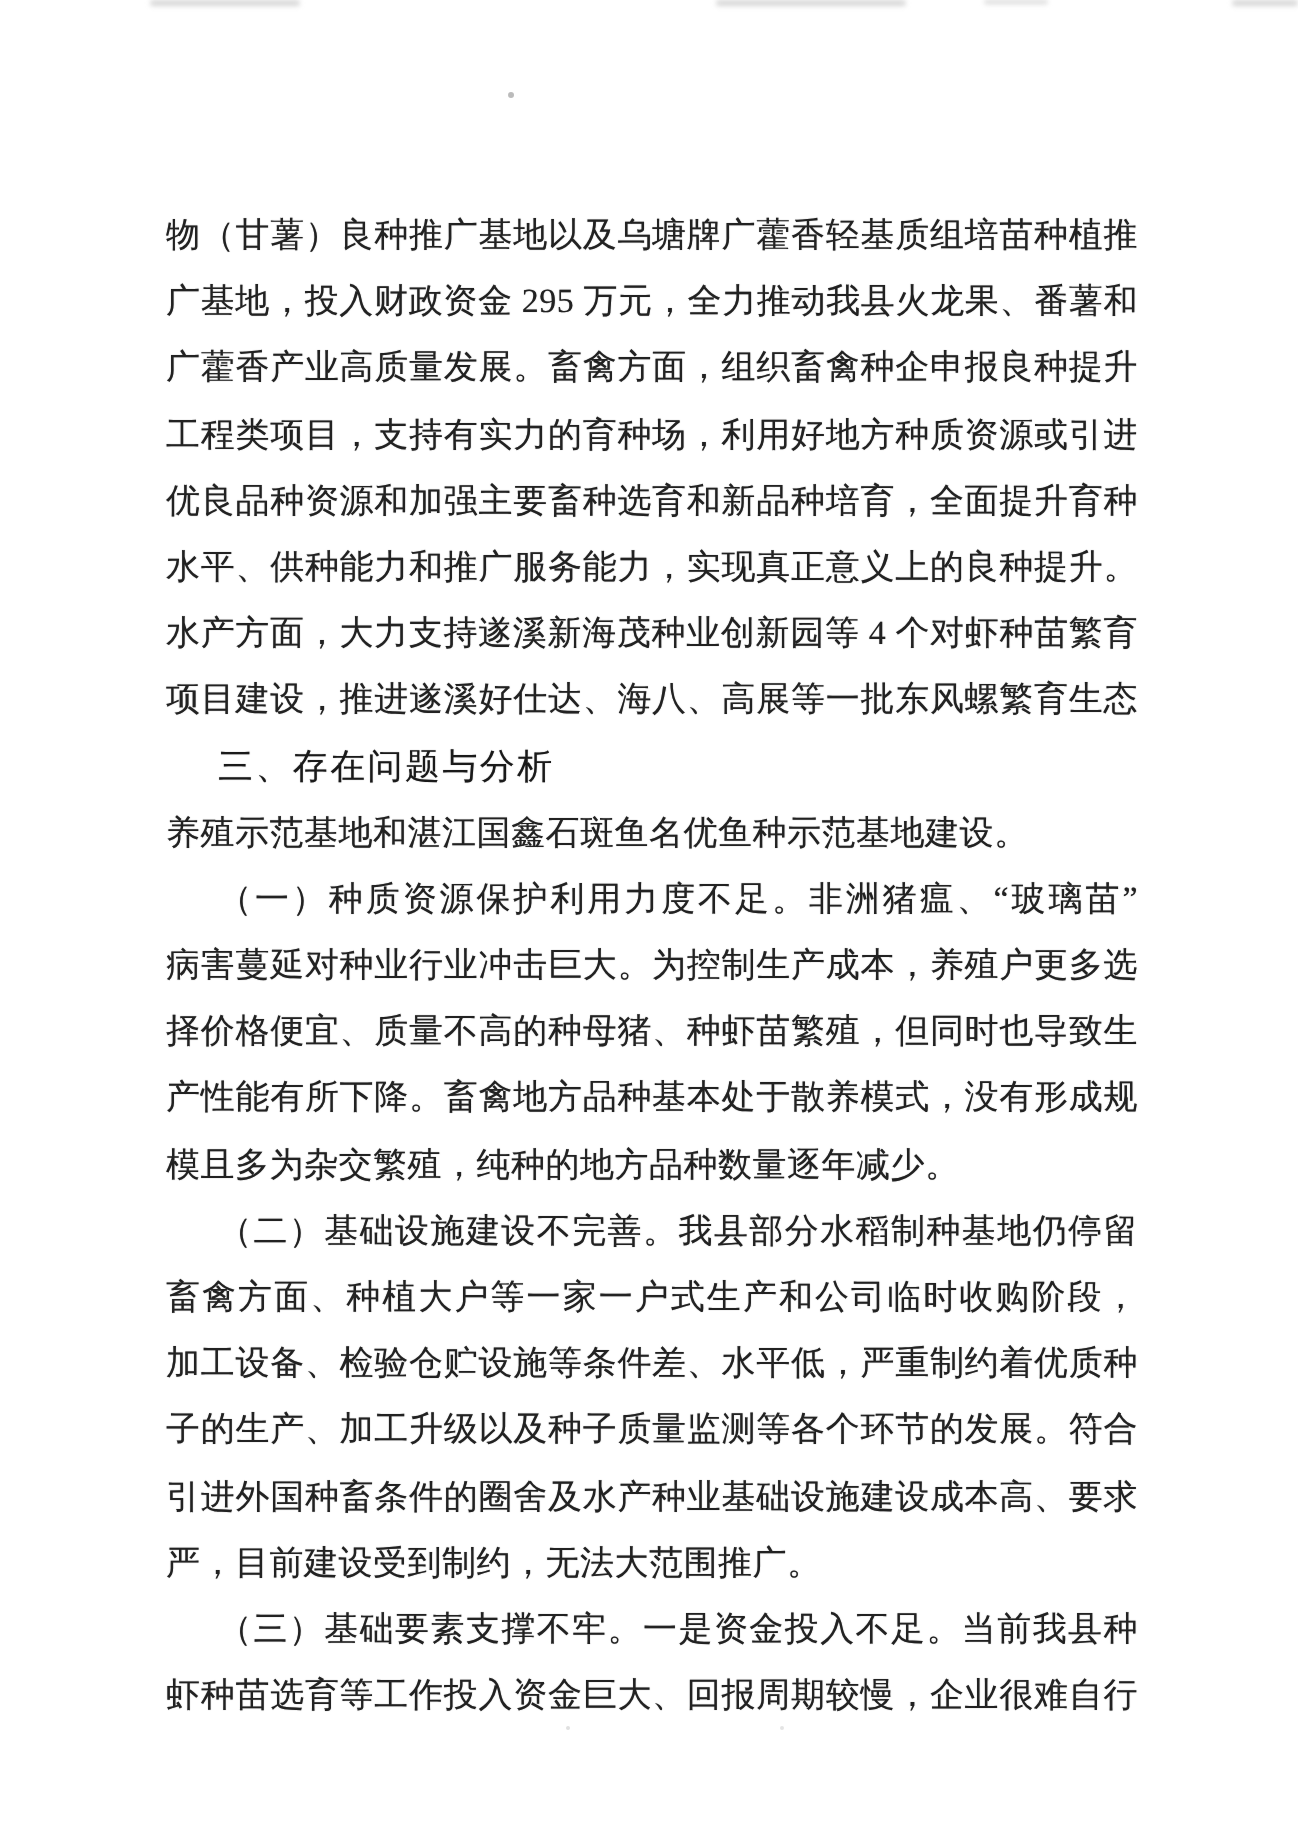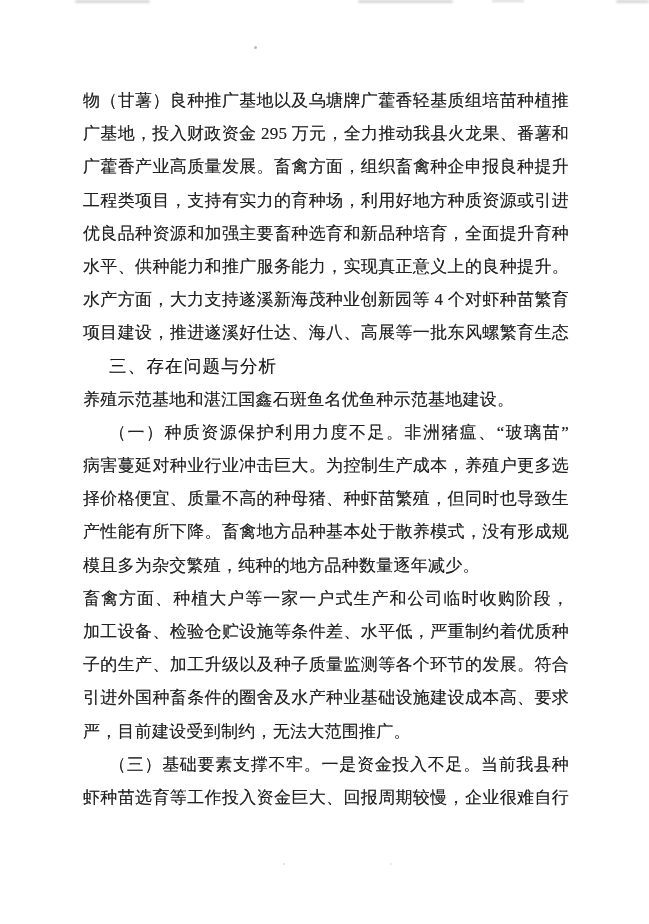--- a/index.html
+++ b/index.html
@@ -11,21 +11,21 @@
   .page {
     position: relative;
     width: 649px;
     height: 924px;
     background: #ffffff;
     overflow: hidden;
   }
   .textblock {
     position: absolute;
     left: 83px;
-    top: 84px;
+    top: 101px;
     width: 486px;
   }
   .line {
     font-size: 17px;
     line-height: 33.2px;
     height: 33.2px;
     color: #222222;
     letter-spacing: 0.25px;
     text-align: left;
     white-space: normal;
@@ -83,20 +83,21 @@
       <div class="line just"><span>水平、供种能力和推广服务能力，实现真正意义上的良种提升。</span></div>
       <div class="line just"><span class="b">水产方面，</span><span>大力支持遂溪新海茂种业创新园等 4 个对虾种苗繁育</span></div>
       <div class="line just"><span>项目建设，推进遂溪好仕达、海八、高展等一批东风螺繁育生态</span></div>
       <div class="line heading indent"><span class="b">三、存在问题与分析</span></div>
       <div class="line"><span>养殖示范基地和湛江国鑫石斑鱼名优鱼种示范基地建设。</span></div>
       <div class="line indent just"><span class="b">（一）种质资源保护利用力度不足。</span><span>非洲猪瘟、“玻璃苗”</span></div>
       <div class="line just"><span>病害蔓延对种业行业冲击巨大。为控制生产成本，养殖户更多选</span></div>
       <div class="line just"><span>择价格便宜、质量不高的种母猪、种虾苗繁殖，但同时也导致生</span></div>
       <div class="line just"><span>产性能有所下降。畜禽地方品种基本处于散养模式，没有形成规</span></div>
       <div class="line"><span>模且多为杂交繁殖，纯种的地方品种数量逐年减少。</span></div>
+      <div class="line indent just"><span class="b">（二）基础设施建设不完善。</span><span>我县部分水稻制种基地仍停留</span></div>
       <div class="line just"><span>畜禽方面、种植大户等一家一户式生产和公司临时收购阶段，</span></div>
       <div class="line just"><span>加工设备、检验仓贮设施等条件差、水平低，严重制约着优质种</span></div>
       <div class="line just"><span>子的生产、加工升级以及种子质量监测等各个环节的发展。符合</span></div>
       <div class="line just"><span>引进外国种畜条件的圈舍及水产种业基础设施建设成本高、要求</span></div>
       <div class="line"><span>严，目前建设受到制约，无法大范围推广。</span></div>
       <div class="line indent just"><span class="b">（三）基础要素支撑不牢。一是资金投入不足。</span><span>当前我县种</span></div>
       <div class="line just"><span>虾种苗选育等工作投入资金巨大、回报周期较慢，企业很难自行</span></div>
     </div>
 
 </div>

